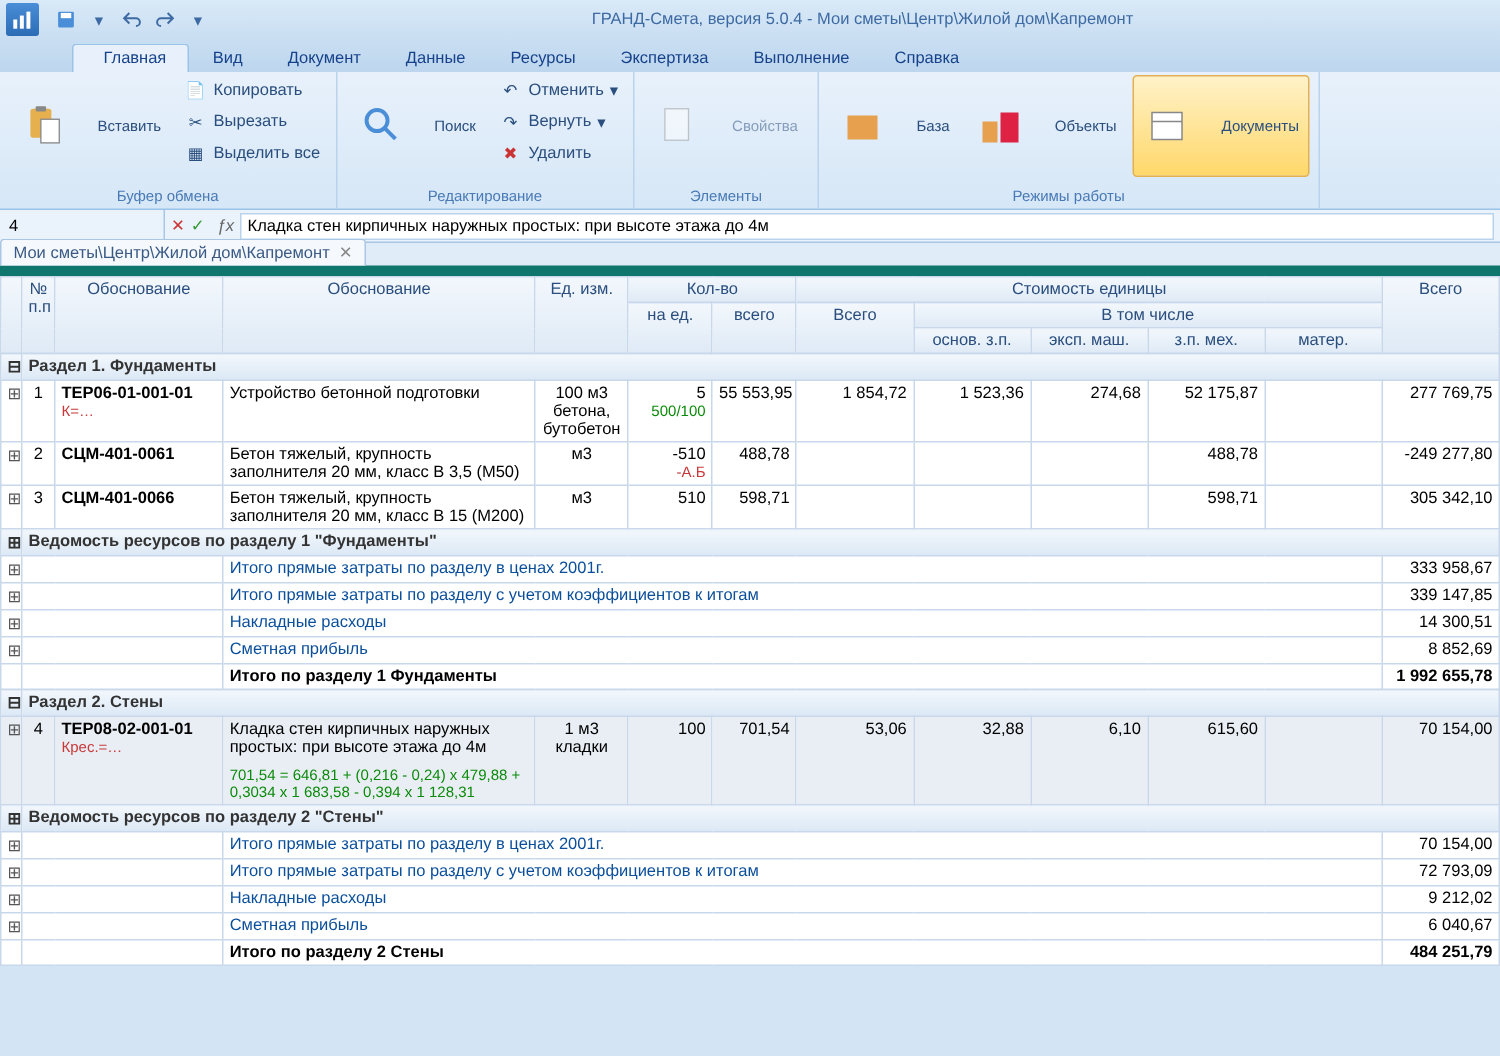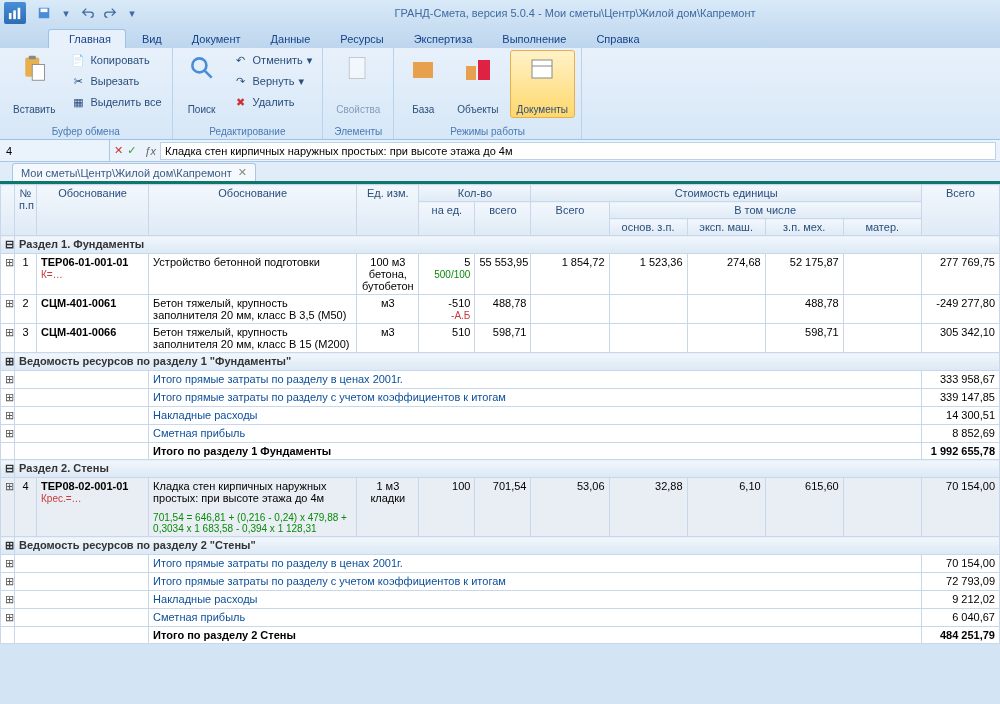--- a/index.html
+++ b/index.html
@@ -16,37 +16,37 @@
 
 .tabs { height: 22px; display: flex; align-items: flex-end; padding-left: 48px; background: linear-gradient(#c9def2,#bdd6ee); gap: 2px; }
 .tab { padding: 3px 14px; color: #15428b; border-radius: 3px 3px 0 0; cursor: default; }
 .tab.active { background: #e8f1fb; border: 1px solid #9bc3e8; border-bottom: none; color: #15428b; font-weight: normal; padding-left: 20px; }
 
 
 .ribbon { height: 92px; background: linear-gradient(#e8f1fb,#d6e7f7); border-bottom: 1px solid #9bc3e8; display: flex; }
 .group { border-right: 1px solid #b9d3ec; padding: 2px 6px 0 6px; display: flex; flex-direction: column; }
 .group-body { flex: 1; display: flex; align-items: flex-start; gap: 4px; }
 .group-label { text-align: center; font-size: 10px; color: #4a7ab5; padding: 1px 0 2px; }
-.big-btn { display: flex; flex-direction: column; align-items: center; justify-content: center; padding: 2px 6px; min-width: 42px; height: 68px; border: 1px solid transparent; border-radius: 3px; gap: 20px; }
+.big-btn { display: flex; flex-direction: row; align-items: center; justify-content: center; padding: 2px 6px; min-width: 42px; height: 68px; border: 1px solid transparent; border-radius: 3px; gap: 20px; }
 .big-btn.active { background: linear-gradient(#fff2c8,#ffd86b); border-color: #e6b04e; }
 .big-btn .ico { width: 32px; height: 32px; margin-bottom: 2px; display:flex; align-items:center; justify-content:center; }
 .big-btn .lbl { text-align: center; font-size: 10px; color: #2a4e7d; line-height: 1.1; }
 .small-btns { display: flex; flex-direction: column; gap: 1px; }
 .small-btn { display: flex; align-items: center; gap: 4px; padding: 1px 4px; height: 20px; color: #2a4e7d; }
 .small-btn .sico { width: 16px; height: 16px; display:flex; align-items:center; justify-content:center; }
 
 
 .fbar { height: 22px; background: #eaf2fb; border-bottom: 1px solid #a9c6e5; display: flex; align-items: center; }
 .fbar-cell { width: 110px; padding: 0 6px; border-right: 1px solid #a9c6e5; height: 100%; display:flex; align-items:center; }
 .fbar-btns { display: flex; padding: 0 4px; gap: 4px; }
 .fbar-fx { font-style: italic; color: #666; padding: 0 4px; }
 .fbar-input { flex: 1; padding: 0 4px; background: #fff; height: 18px; border: 1px solid #b9d3ec; margin-right: 4px; display:flex; align-items:center; }
 
 
-.doc-tabs { height: 22px; background: #e0ecf8; display: flex; align-items: flex-end; padding-left: 12px; border-bottom: 3px solid #0f766e; }
+.doc-tabs { height: 22px; background: #e0ecf8; display: flex; align-items: flex-end; border-bottom: 7px solid #0f766e; }
 .doc-tab { background: #f5f9fd; border: 1px solid #a9c6e5; border-bottom: none; padding: 2px 8px; border-radius: 3px 3px 0 0; display: flex; align-items: center; gap: 6px; color: #3a5a85; }
 .doc-tab .x { color: #888; }
 
 
 .grid { width: 100%; border-collapse: collapse; table-layout: fixed; background: #fff; }
 .grid th, .grid td { border: 1px solid #c8d8ea; padding: 2px 4px; vertical-align: top; overflow: hidden; }
 .grid th { background: linear-gradient(#f2f7fc,#dfeaf6); font-weight: normal; color: #2a4e7d; text-align: center; }
 .section-hdr td { background: linear-gradient(#f2f7fc,#dbe8f5); font-weight: bold; color: #333; }
 .section-hdr2 td { background: linear-gradient(#f2f7fc,#dbe8f5); font-weight: bold; color: #333; }
 .num { text-align: right; white-space: nowrap; }

